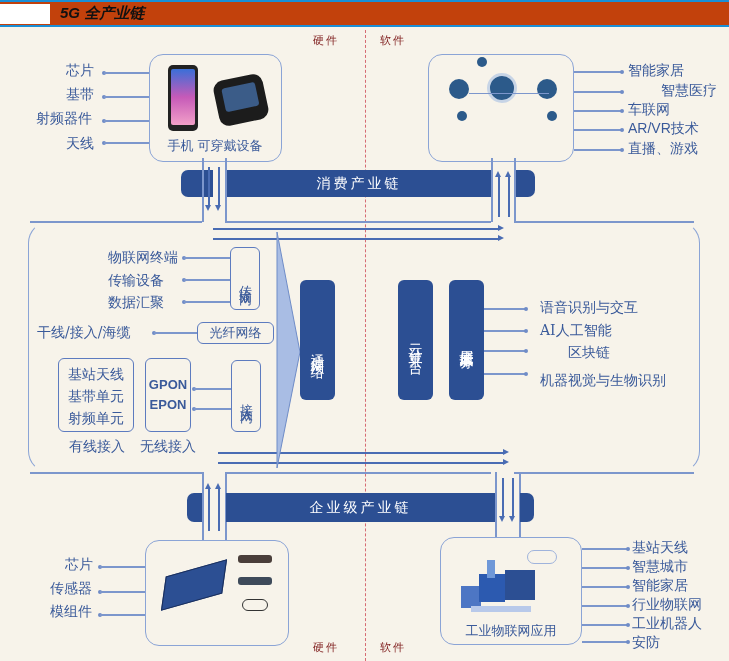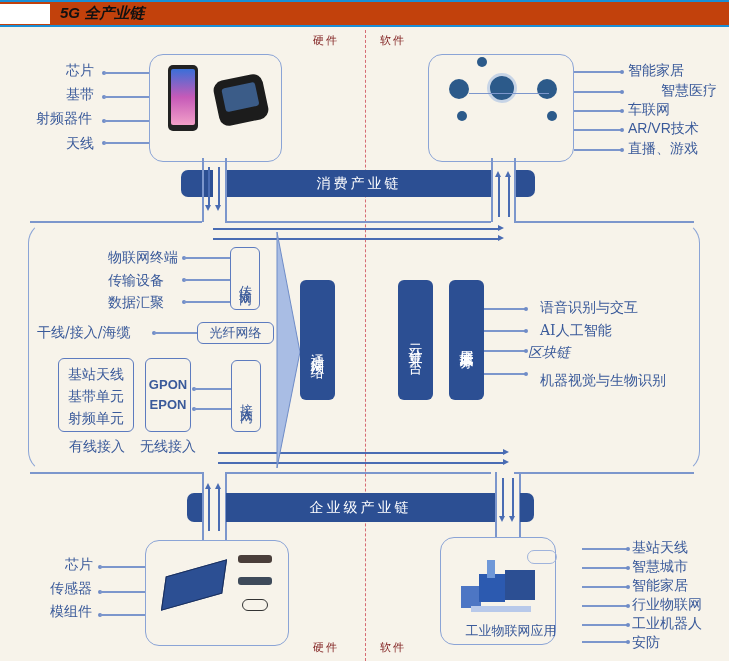--- a/index.html
+++ b/index.html
@@ -55,20 +55,21 @@
     <div class="hline" style="left:104px;top:142px;width:46px;"></div>
 </div>
 
 <div class="abs box" style="left:149px;top:54px;width:133px;height:108px;">
   <div class="abs" style="left:18px;top:10px;width:30px;height:66px;background:#222;border-radius:5px;">
     <div style="margin:4px 3px;height:56px;border-radius:2px;background:linear-gradient(#3a6fd8,#c65ab8,#f2a0c8);"></div>
   </div>
   <div class="abs" style="left:66px;top:22px;width:50px;height:46px;background:#1c1c1c;border-radius:10px;transform:rotate(-12deg);">
     <div style="margin:8px 8px;height:24px;background:#3b5c88;border-radius:3px;"></div>
   </div>
+  <div class="abs caption" style="left:0;top:82px;width:130px;">手机  可穿戴设备</div>
 </div>
 
 <div class="abs box" style="left:428px;top:54px;width:146px;height:108px;">
   <div class="abs" style="left:58px;top:18px;width:30px;height:30px;border-radius:50%;background:#2c5a8a;border:3px solid #c7d4e6;"></div>
   <div class="abs" style="left:20px;top:24px;width:20px;height:20px;border-radius:50%;background:#2c5a8a;"></div>
   <div class="abs" style="left:108px;top:24px;width:20px;height:20px;border-radius:50%;background:#2c5a8a;"></div>
   <div class="abs" style="left:48px;top:2px;width:10px;height:10px;border-radius:50%;background:#2c5a8a;"></div>
   <div class="abs" style="left:28px;top:56px;width:10px;height:10px;border-radius:50%;background:#2c5a8a;"></div>
   <div class="abs" style="left:118px;top:56px;width:10px;height:10px;border-radius:50%;background:#2c5a8a;"></div>
   <div class="abs" style="left:40px;top:38px;width:80px;height:1px;background:#7c96cc;"></div>
@@ -158,21 +159,21 @@
 <div class="hline" style="left:484px;top:308px;width:42px;"></div>
 <div class="lbl-dot" style="left:524px;top:307px;"></div>
 <div class="hline" style="left:484px;top:330px;width:42px;"></div>
 <div class="lbl-dot" style="left:524px;top:329px;"></div>
 <div class="hline" style="left:484px;top:350px;width:42px;"></div>
 <div class="lbl-dot" style="left:524px;top:349px;"></div>
 <div class="hline" style="left:484px;top:373px;width:42px;"></div>
 <div class="lbl-dot" style="left:524px;top:372px;"></div>
 <span class="abs lbl" style="left:540px;top:299px;">语音识别与交互</span>
 <span class="abs lbl" style="left:540px;top:322px;">AI人工智能</span>
-<span class="abs lbl" style="left:528px;top:344px;font-style:italic;">区块链</span>
+<span class="abs lbl" style="left:568px;top:344px;">区块链</span>
 <span class="abs lbl" style="left:540px;top:372px;">机器视觉与生物识别</span>
 
 <div class="hline" style="left:30px;top:472px;width:172px;"></div>
 <div class="hline" style="left:225px;top:472px;width:266px;"></div>
 <div class="hline" style="left:514px;top:472px;width:180px;"></div>
 <div class="vline" style="left:202px;top:472px;height:72px;"></div>
 <div class="vline" style="left:225px;top:472px;height:72px;"></div>
 <div class="vline" style="left:495px;top:472px;height:72px;"></div>
 <div class="vline" style="left:519px;top:472px;height:72px;"></div>
 <div class="abs bar" style="left:187px;top:493px;width:15px;height:29px;border-radius:7px 0 0 7px;"></div>
@@ -192,21 +193,21 @@
 <div class="hline" style="left:100px;top:591px;width:46px;"></div>
 <div class="lbl-dot" style="left:98px;top:613px;"></div>
 <div class="hline" style="left:100px;top:614px;width:46px;"></div>
 <div class="abs box" style="left:145px;top:540px;width:144px;height:106px;">
   <div class="abs" style="left:20px;top:26px;width:56px;height:36px;background:#2c4f93;transform:skew(-25deg) rotate(-18deg);border:1px solid #1a2e5a;"></div>
   <div class="abs" style="left:92px;top:14px;width:34px;height:8px;background:#4a3e3a;border-radius:3px;"></div>
   <div class="abs" style="left:92px;top:36px;width:34px;height:8px;background:#3e4a5a;border-radius:3px;"></div>
   <div class="abs" style="left:96px;top:58px;width:26px;height:12px;border:1.5px solid #333;border-radius:6px;"></div>
 </div>
 
-<div class="abs box" style="left:440px;top:537px;width:116px;height:108px;">
+<div class="abs box" style="left:440px;top:537px;width:142px;height:108px;">
   <div class="abs" style="left:20px;top:22px;width:74px;height:54px;">
     <div class="abs" style="left:0;top:26px;width:20px;height:22px;background:#4d76c4;"></div>
     <div class="abs" style="left:18px;top:14px;width:26px;height:28px;background:#2c5ab0;"></div>
     <div class="abs" style="left:26px;top:0;width:8px;height:18px;background:#6f98d8;"></div>
     <div class="abs" style="left:44px;top:10px;width:30px;height:30px;background:#2c4f93;"></div>
     <div class="abs" style="left:10px;top:46px;width:60px;height:6px;background:#b8c9ea;"></div>
   </div>
   <div class="abs" style="left:86px;top:12px;width:30px;height:14px;border:1px solid #9fb3dc;border-radius:8px;"></div>
   <div class="abs caption" style="left:0;top:84px;width:140px;">工业物联网应用</div>
 </div>

